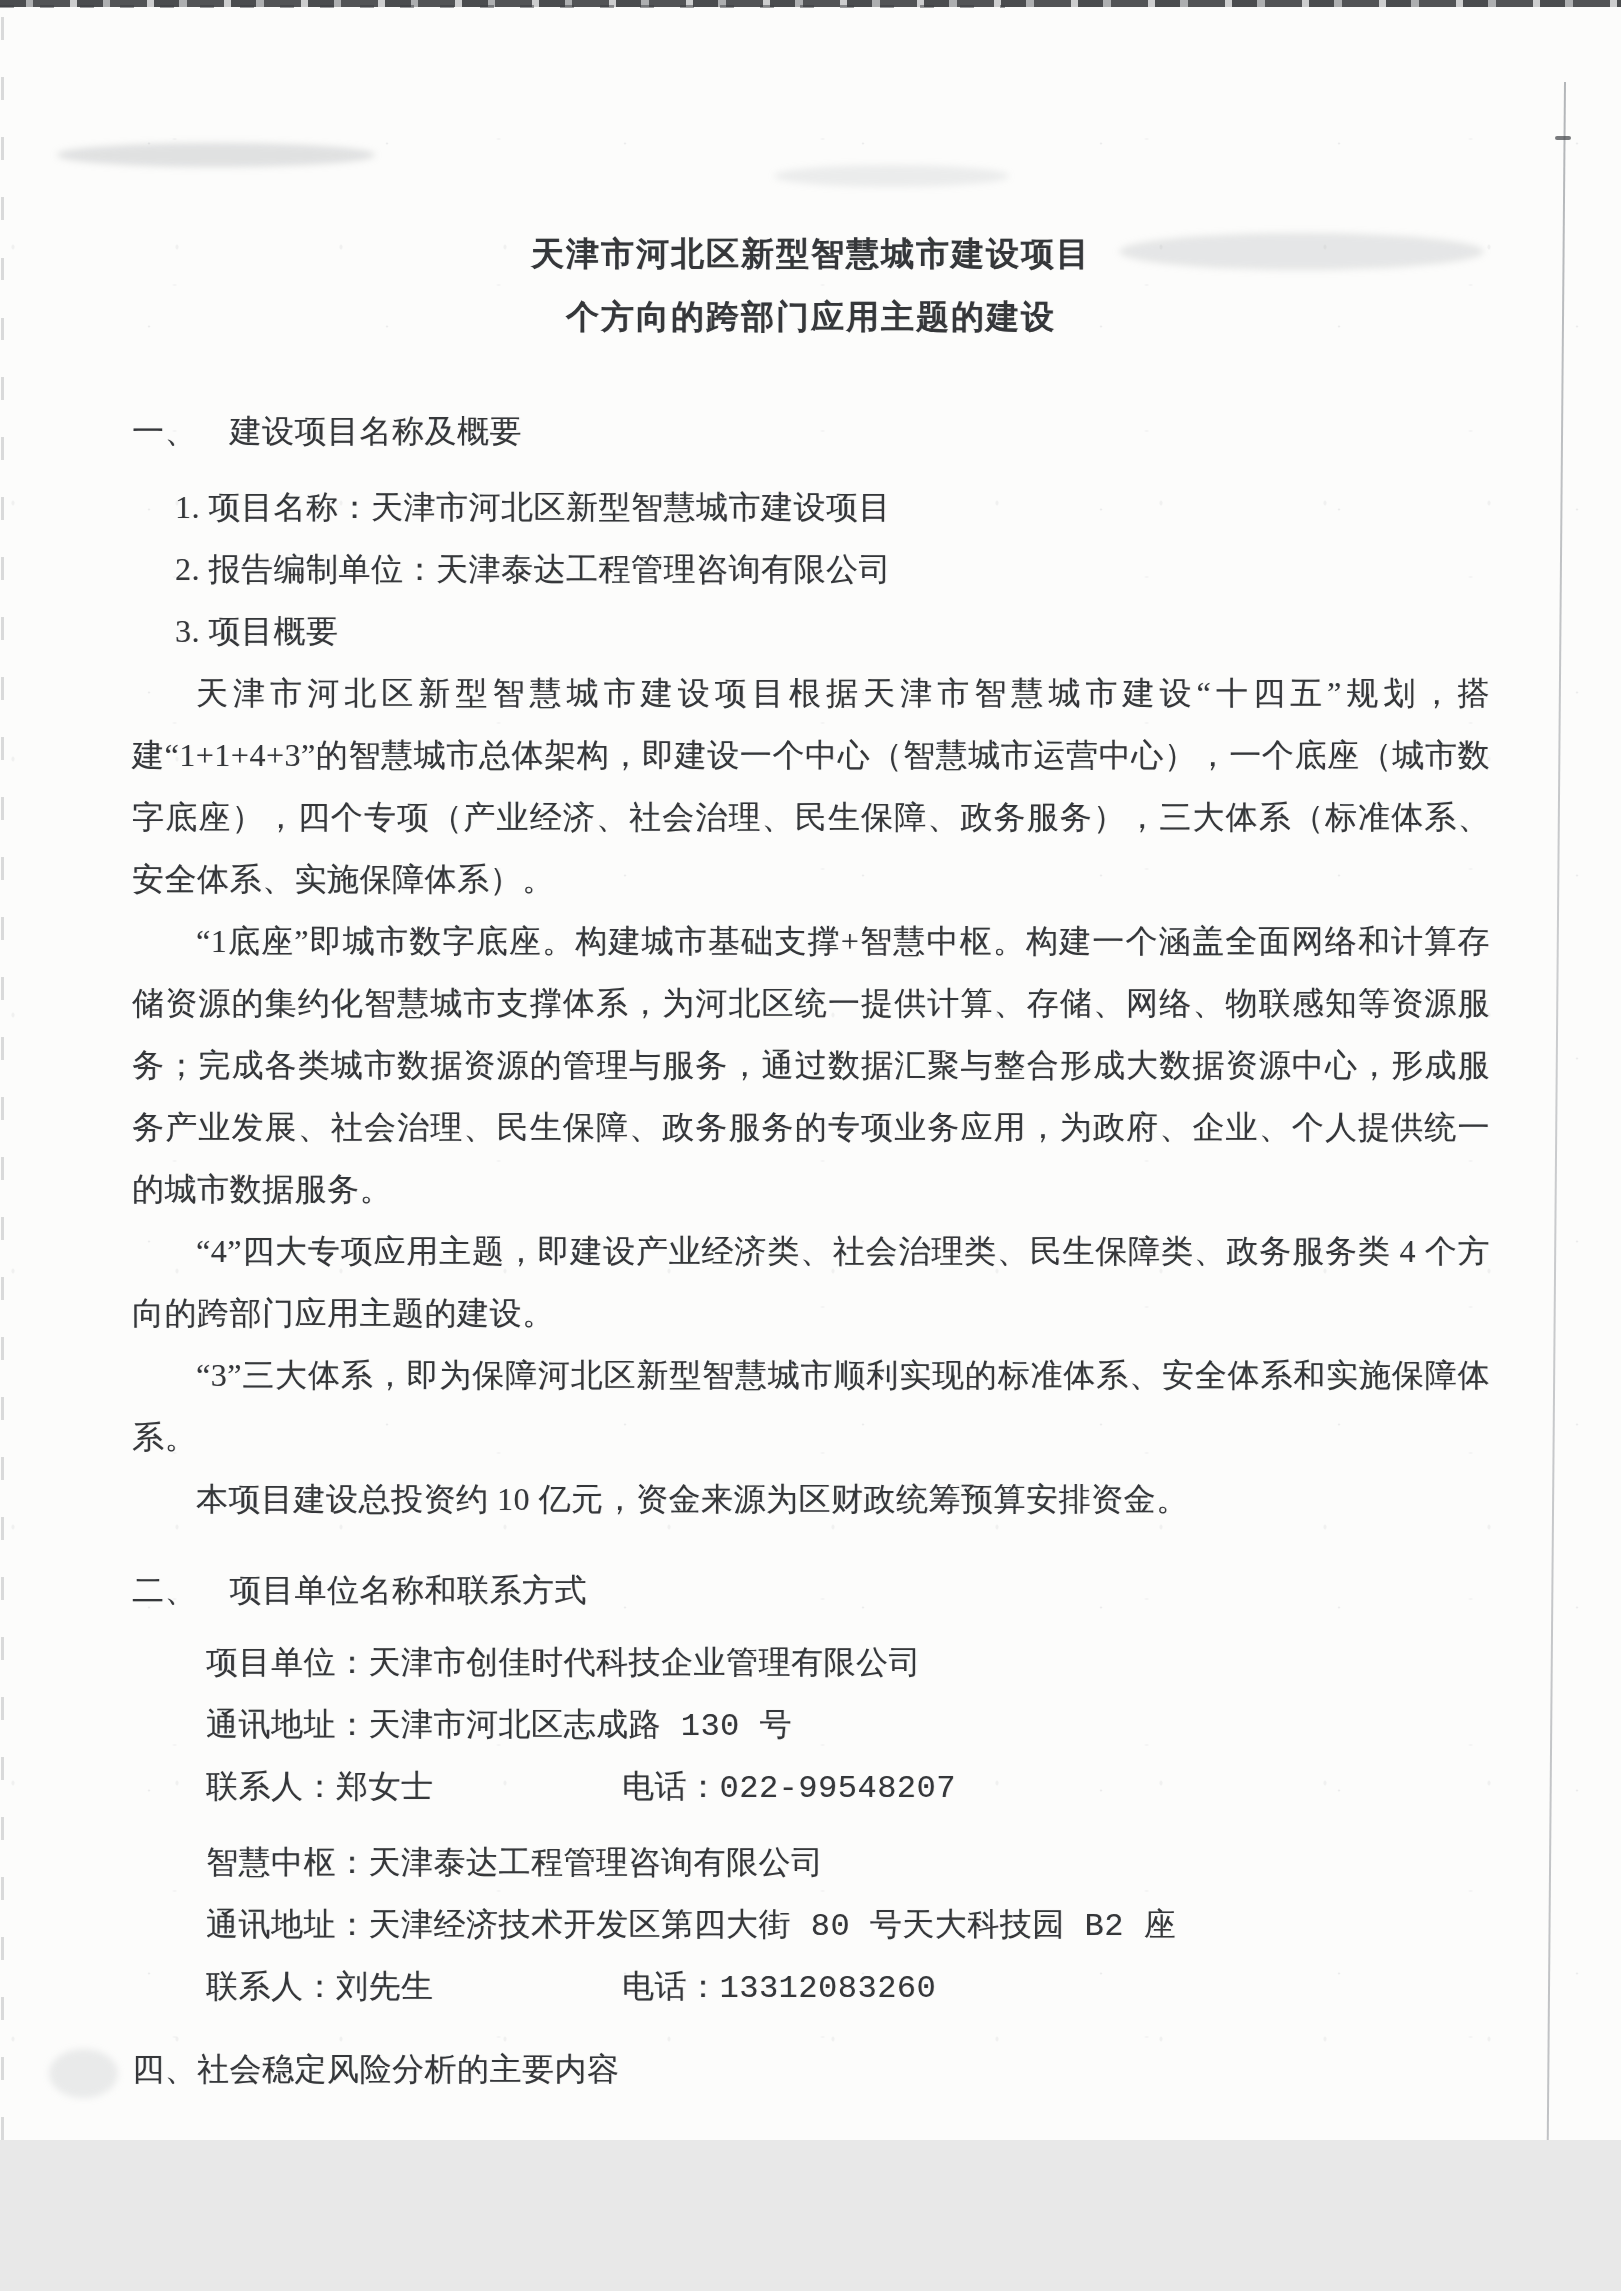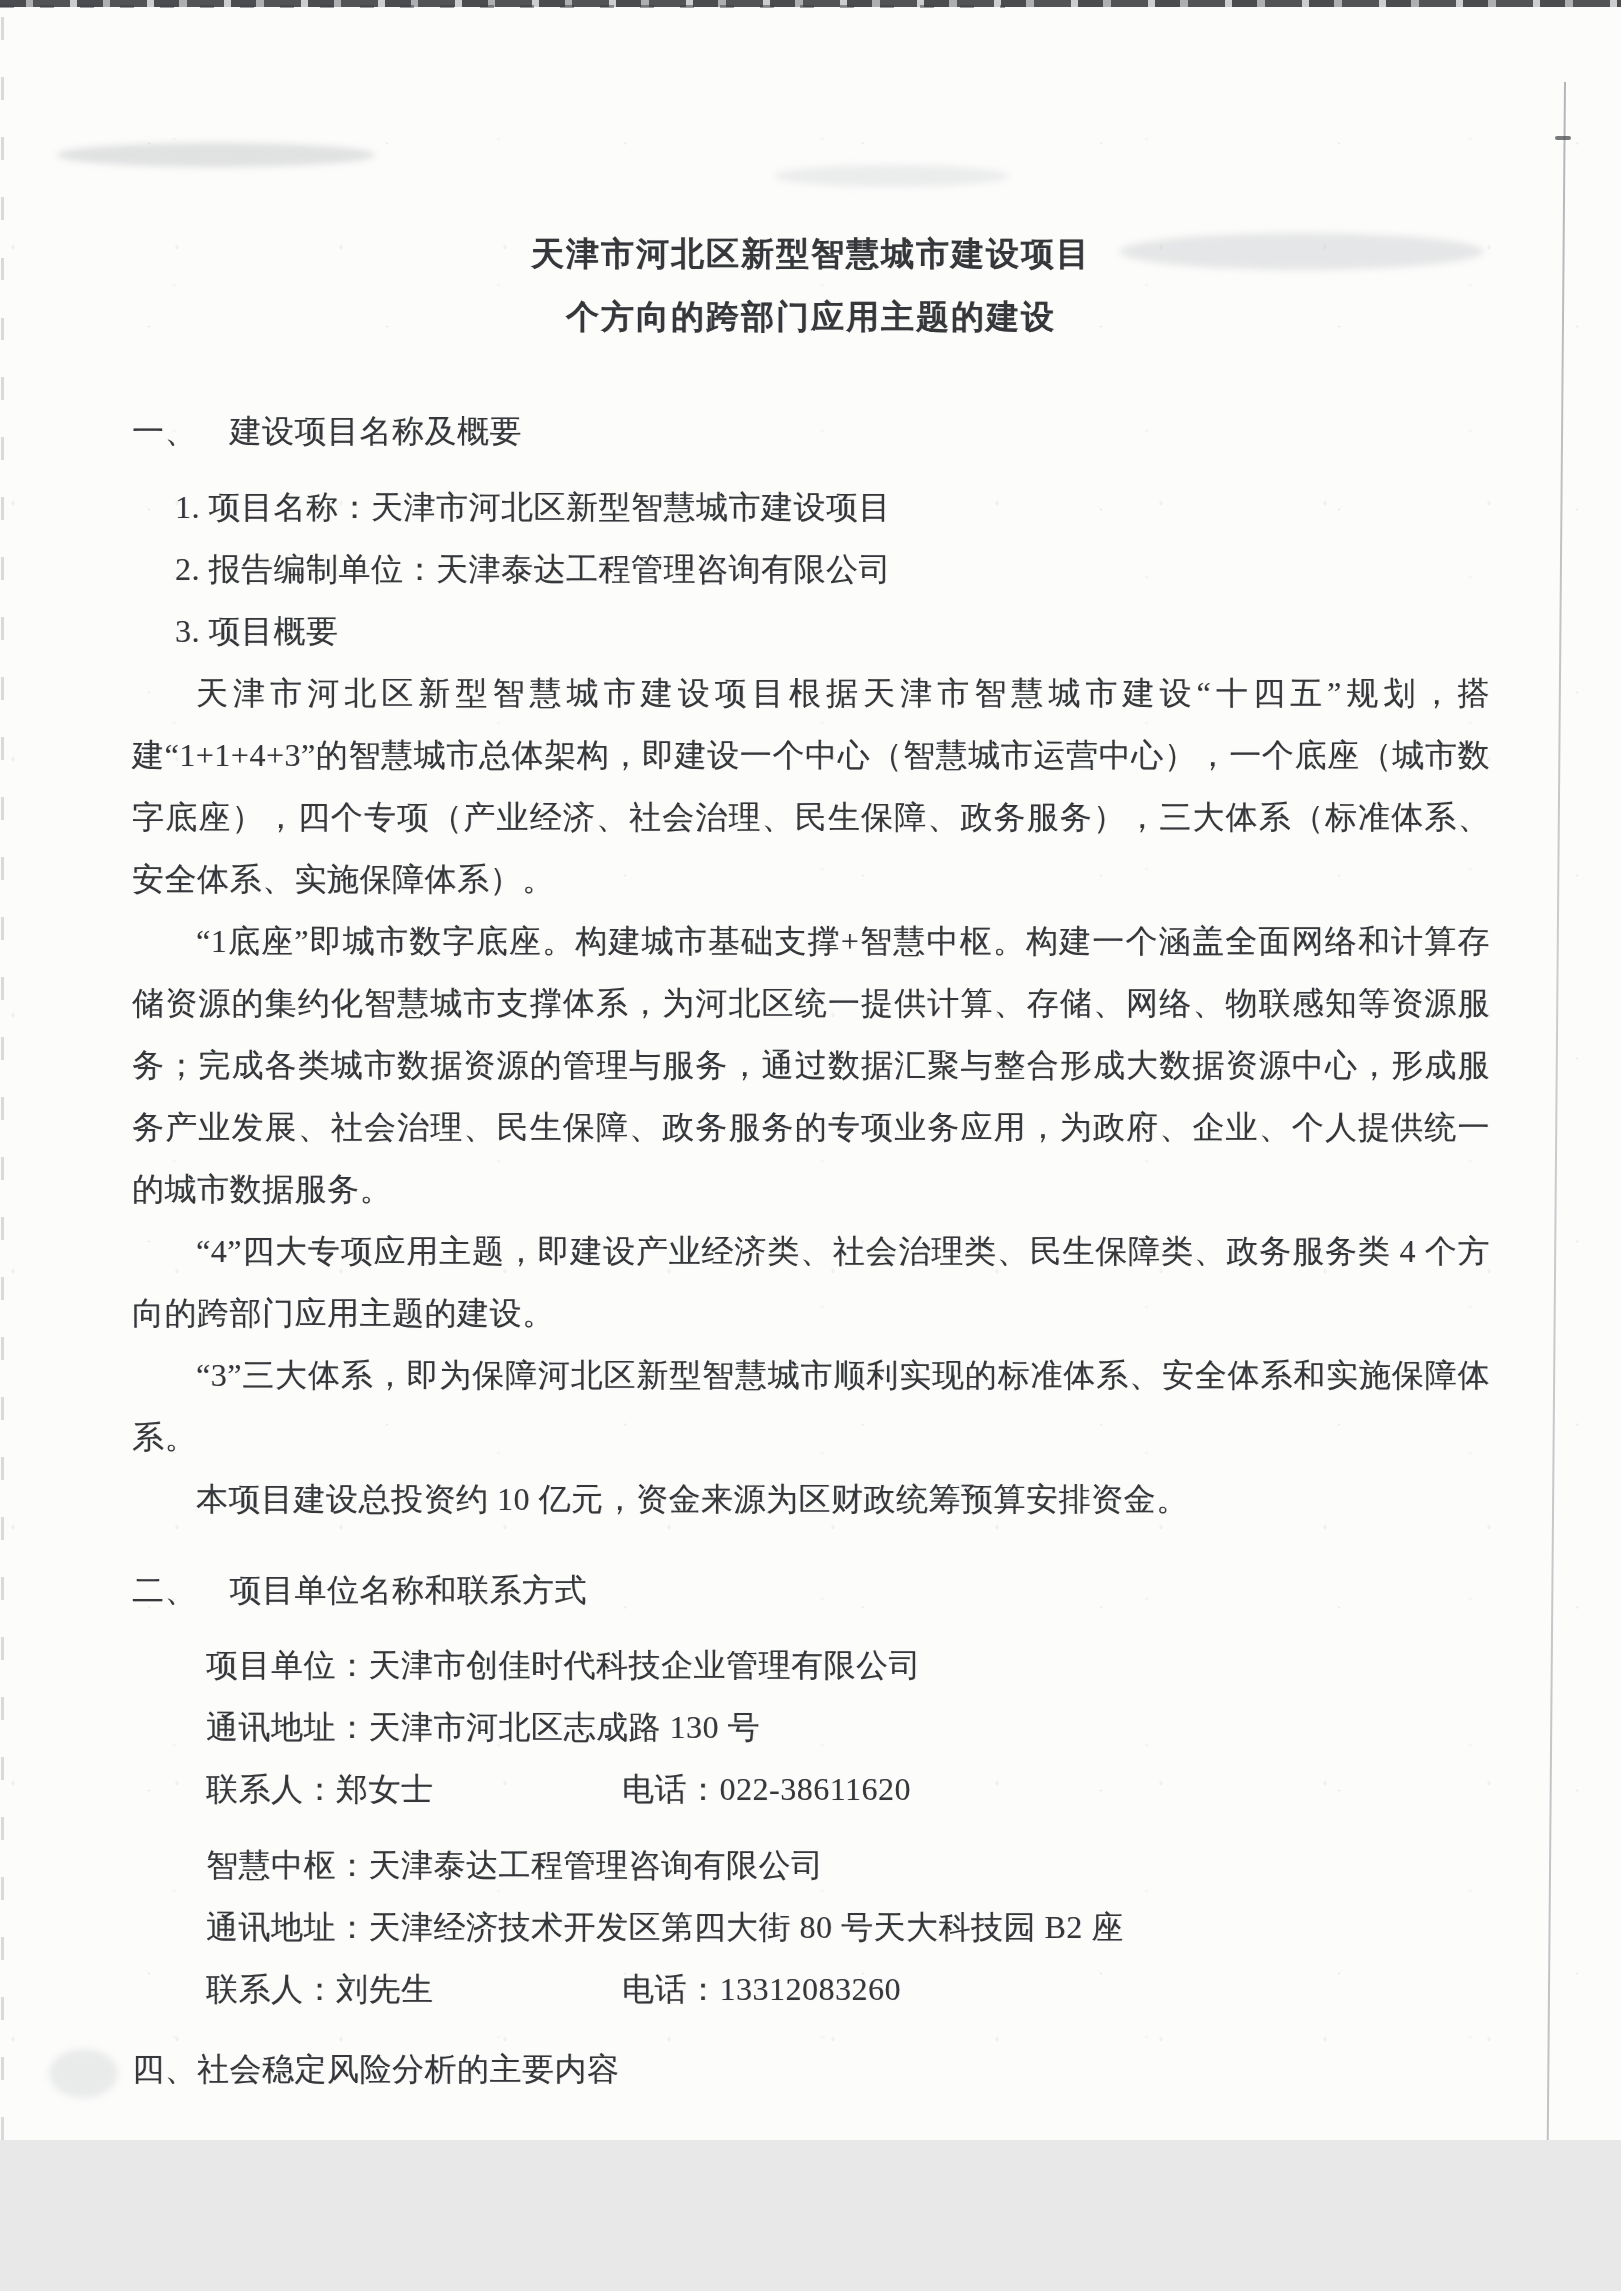--- a/index.html
+++ b/index.html
@@ -30,21 +30,21 @@
   .title{margin:0;font-size:33px;font-weight:600;text-align:center;line-height:63px;}
   .title .tline{display:block;letter-spacing:2px;}
   .sec-heading{margin:0;font-size:32px;font-weight:500;line-height:62px;}
   .h1st{margin-top:51px;}
   .h2nd{margin-top:29px;}
   .h3rd{margin-top:17.6px;}
   .h4th{margin-top:17.6px;}
   .items{margin:13.7px 0 0 0;padding:0 0 0 43px;list-style:none;}
   .items div{line-height:62px;}
   .para{margin:0;text-indent:2em;text-align:justify;line-height:62px;}
-  .rows{margin-top:13.7px;padding-left:74px;}
+  .rows{margin-top:13.7px;padding-left:74px;font-family:Liberation Mono, monospace;}
   .row{display:flex;line-height:62px;}
   .pair{display:inline-block;width:416px;flex:0 0 416px;}
   
   .art{position:absolute;pointer-events:none;}
   .art-top-edge{top:0;left:0;width:100%;height:6.9px;
     background:
       repeating-linear-gradient(90deg,
         rgba(38,40,43,.92) 0 25.5px, rgba(92,95,99,.55) 25.5px 33px,
         rgba(30,32,35,.85) 33px 70px, rgba(120,122,126,.4) 70px 77px);
     opacity:.9;}
@@ -111,21 +111,21 @@
         <span>项目单位：</span>
           <span>天津市创佳时代科技企业管理有限公司</span>
       </div>
       <div class="row">
         <span>通讯地址：</span>
           <span>天津市河北区志成路 130 号</span>
       </div>
       <div class="row">
         <span class="pair"><span>联系人：</span><span>郑女士</span></span>
           <span>电话：</span>
-          <span>022-38611620</span>
+          <span>022-99548207</span>
       </div>
     </div>
 
     <div class="rows">
       <div class="row">
         <span>智慧中枢：</span>
           <span>天津泰达工程管理咨询有限公司</span>
       </div>
       <div class="row">
         <span>通讯地址：</span>

